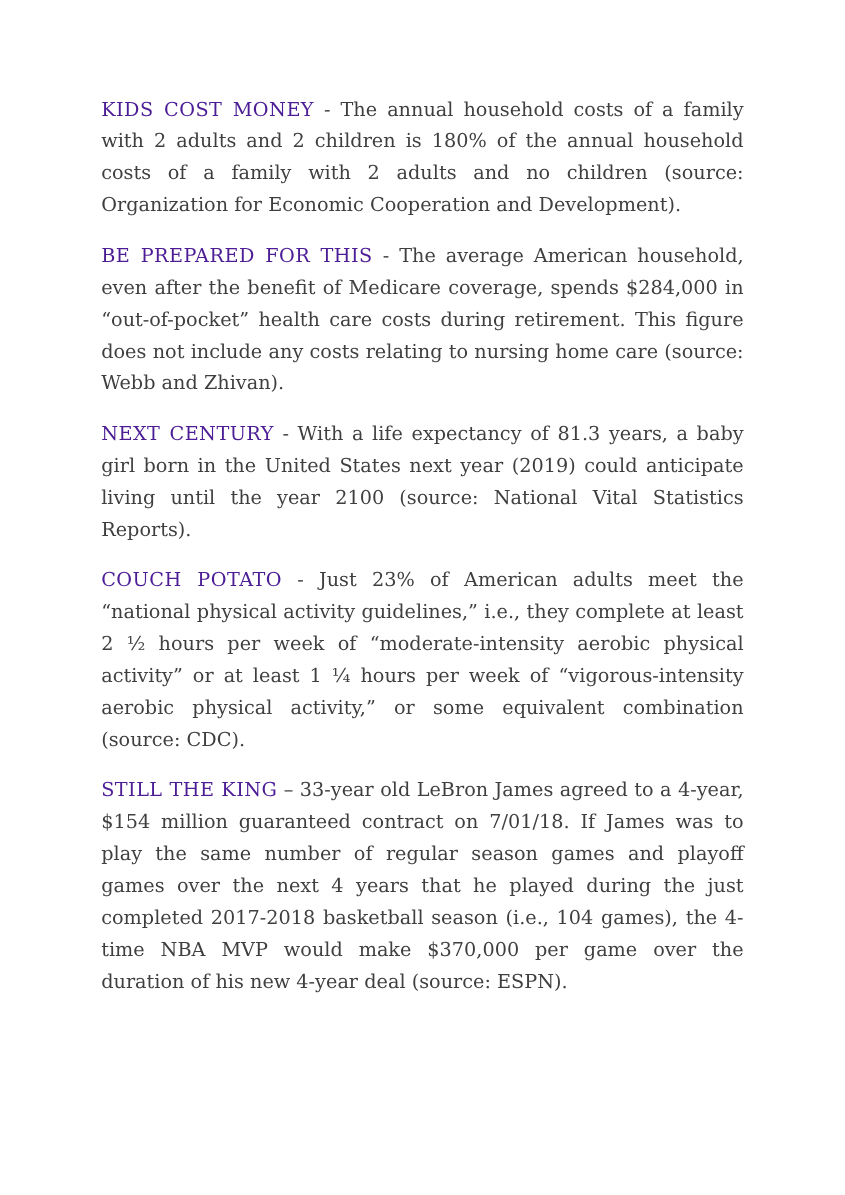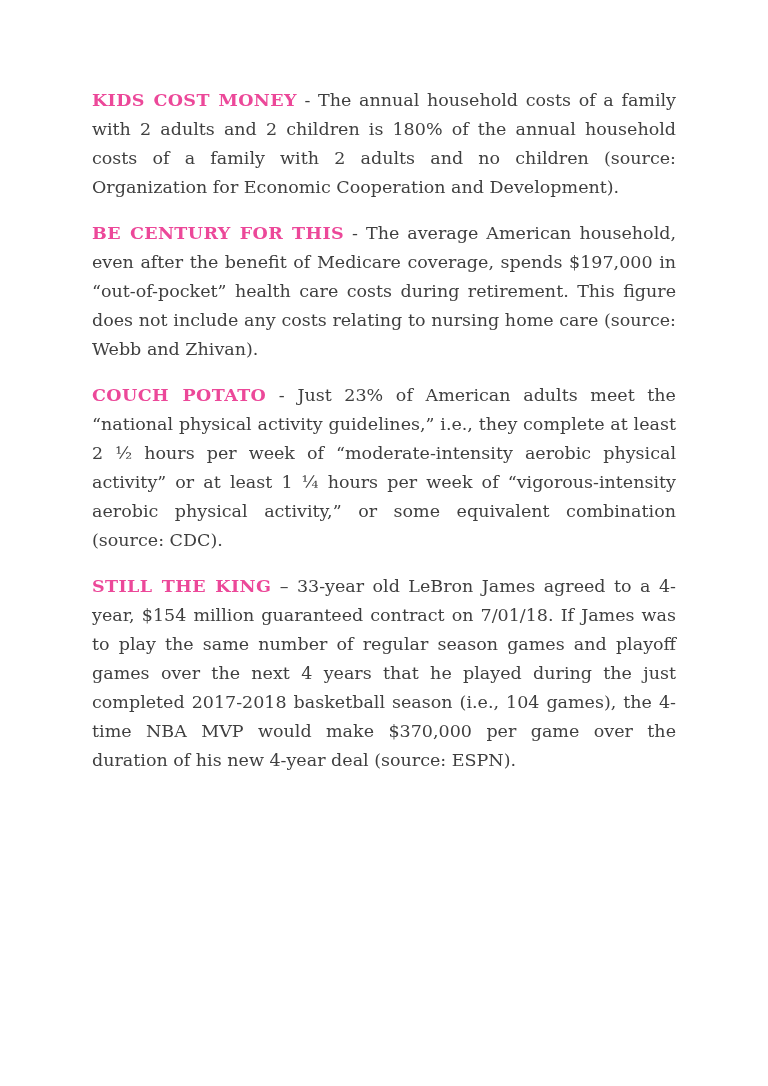--- a/index.html
+++ b/index.html
@@ -21,32 +21,33 @@
   }
   .para {
     font-family: "DejaVu Serif", "Liberation Serif", serif;
     font-size: 17.5px;
     line-height: 29px;
     color: #3f3f3f;
     text-align: justify;
     margin: 0 0 17px 0;
   }
   .para .heading {
-    color: #ec4899;
-    font-weight: bold;
+    color: #4c1d95;
+    font-weight: normal;
     letter-spacing: 0.4px;
   }
 </style>
 </head>
 <body>
 
 <div class="page">
 
   <p class="para"><strong class="heading">KIDS COST MONEY</strong><span> - </span><span>The annual household costs of a family with 2 adults and 2 children is 180% of the annual household costs of a family with 2 adults and no children (source: Organization for Economic Cooperation and Development).</span></p>
 
-  <p class="para"><strong class="heading">BE CENTURY FOR THIS</strong><span> - </span><span>The average American household, even after the benefit of Medicare coverage, spends $197,000 in “out-of-pocket” health care costs during retirement.  This figure does not include any costs relating to nursing home care (source: Webb and Zhivan).</span></p>
+  <p class="para"><strong class="heading">BE PREPARED FOR THIS</strong><span> - </span><span>The average American household, even after the benefit of Medicare coverage, spends $284,000 in “out-of-pocket” health care costs during retirement.  This figure does not include any costs relating to nursing home care (source: Webb and Zhivan).</span></p>
 
+  <p class="para"><strong class="heading">NEXT CENTURY</strong><span> - </span><span>With a life expectancy of 81.3 years, a baby girl born in the United States next year (2019) could anticipate living until the year 2100 (source: National Vital Statistics Reports).</span></p>
 
   <p class="para"><strong class="heading">COUCH POTATO</strong><span> - </span><span>Just 23% of American adults meet the “national physical activity guidelines,” i.e., they complete at least 2 ½ hours per week of “moderate-intensity aerobic physical activity” or at least 1 ¼ hours per week of “vigorous-intensity aerobic physical activity,” or some equivalent combination (source: CDC).</span></p>
 
   <p class="para"><strong class="heading">STILL THE KING</strong><span> – </span><span>33-year old LeBron James agreed to a 4-year, $154 million guaranteed contract on 7/01/18.  If James was to play the same number of regular season games and playoff games over the next 4 years that he played during the just completed 2017-2018 basketball season (i.e., 104 games), the 4-time NBA MVP would make $370,000 per game over the duration of his new 4-year deal (source: ESPN).</span></p>
 
 </div>
 
 </body></html>

